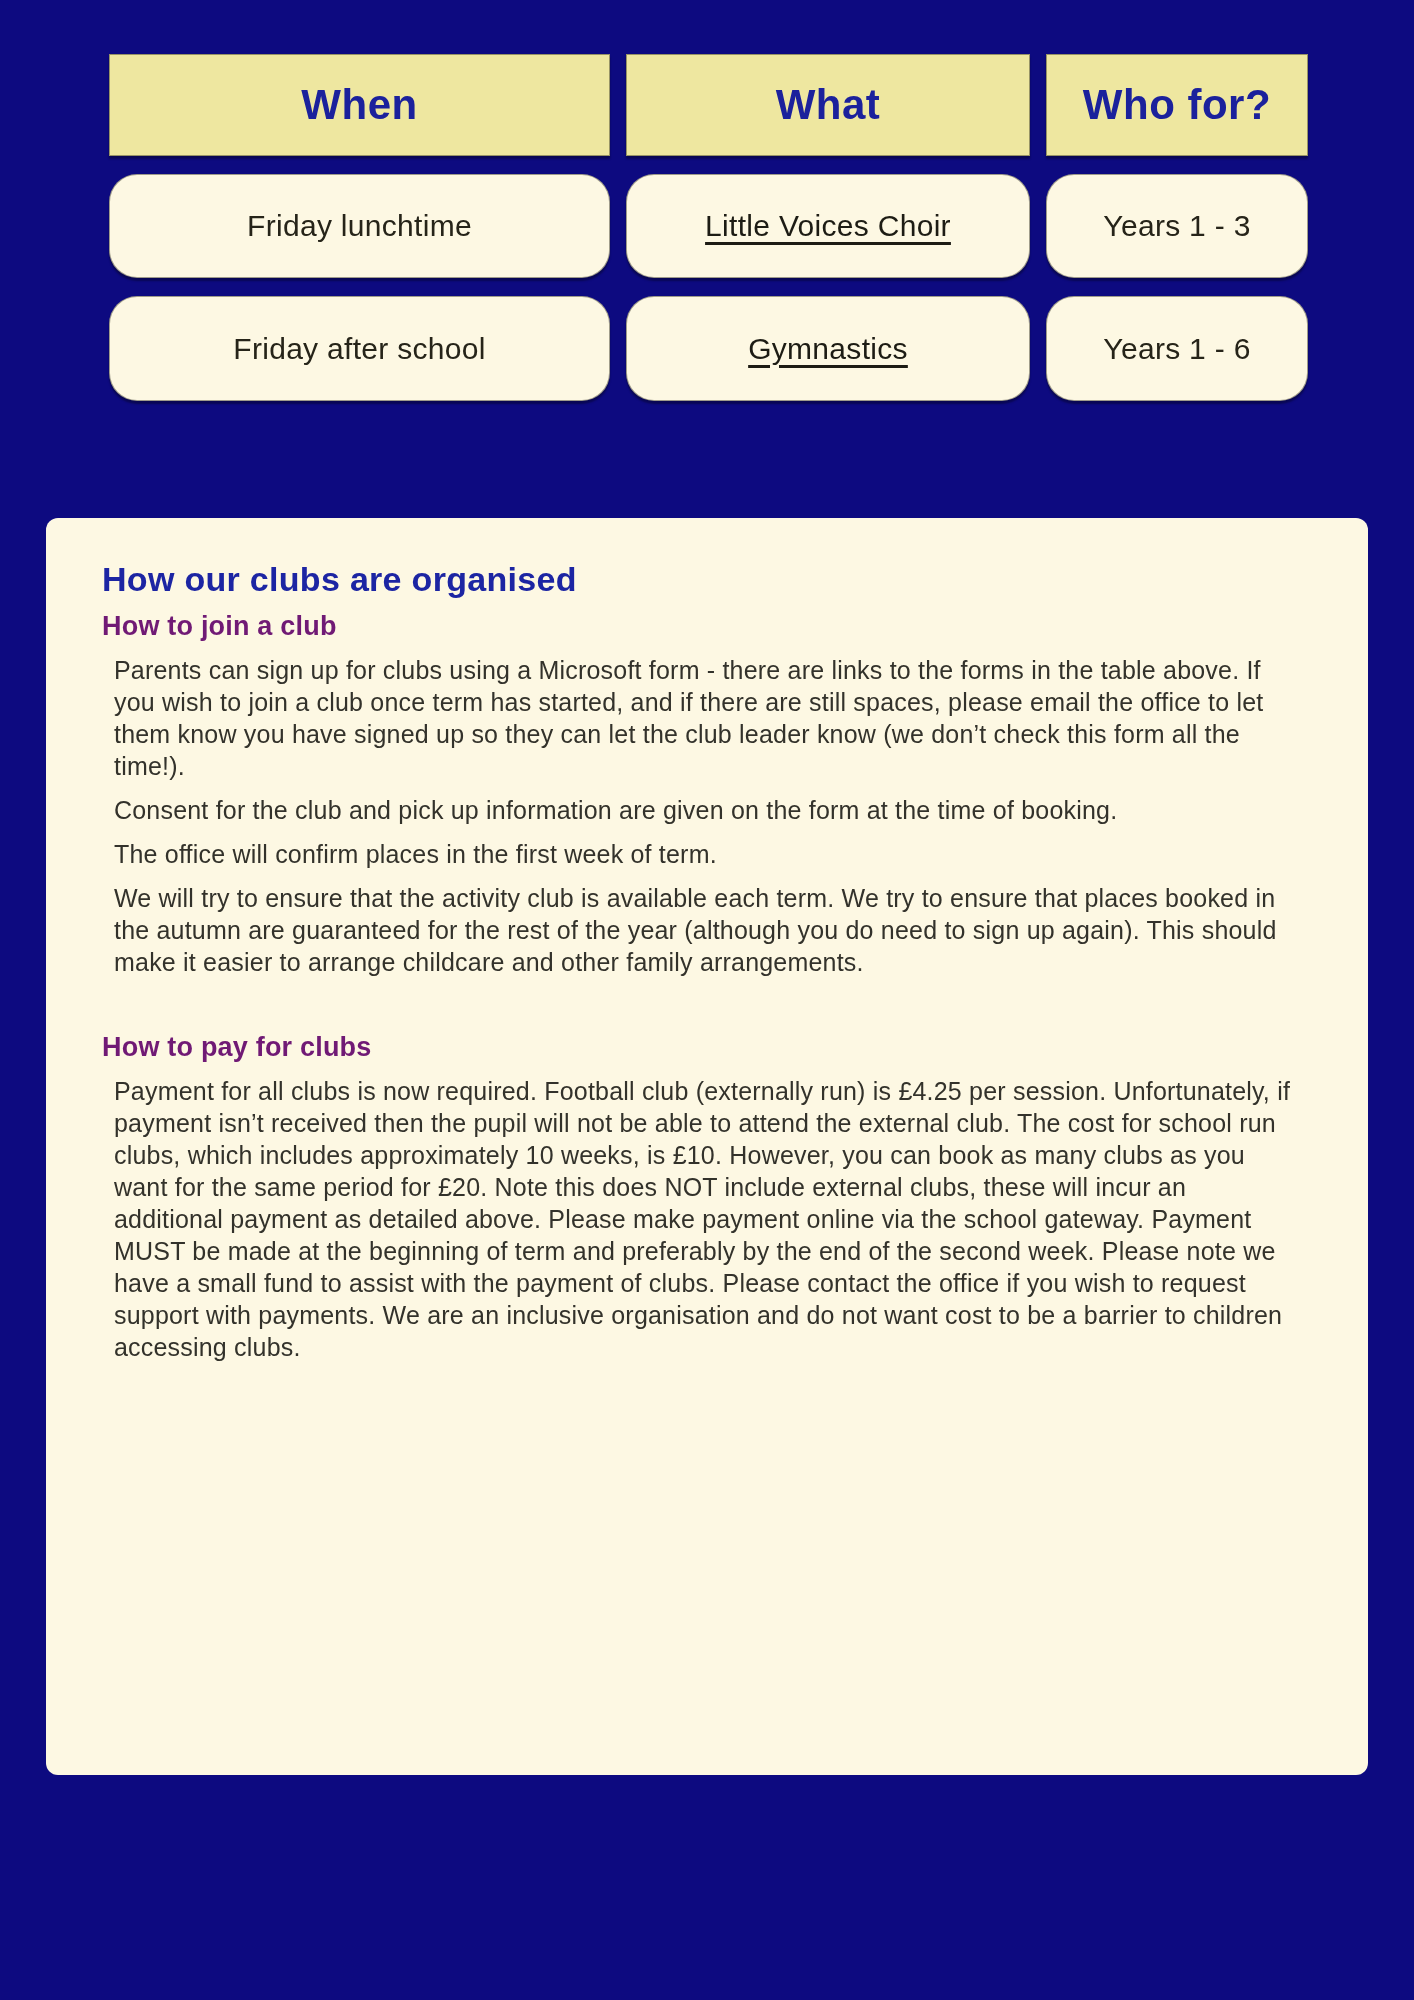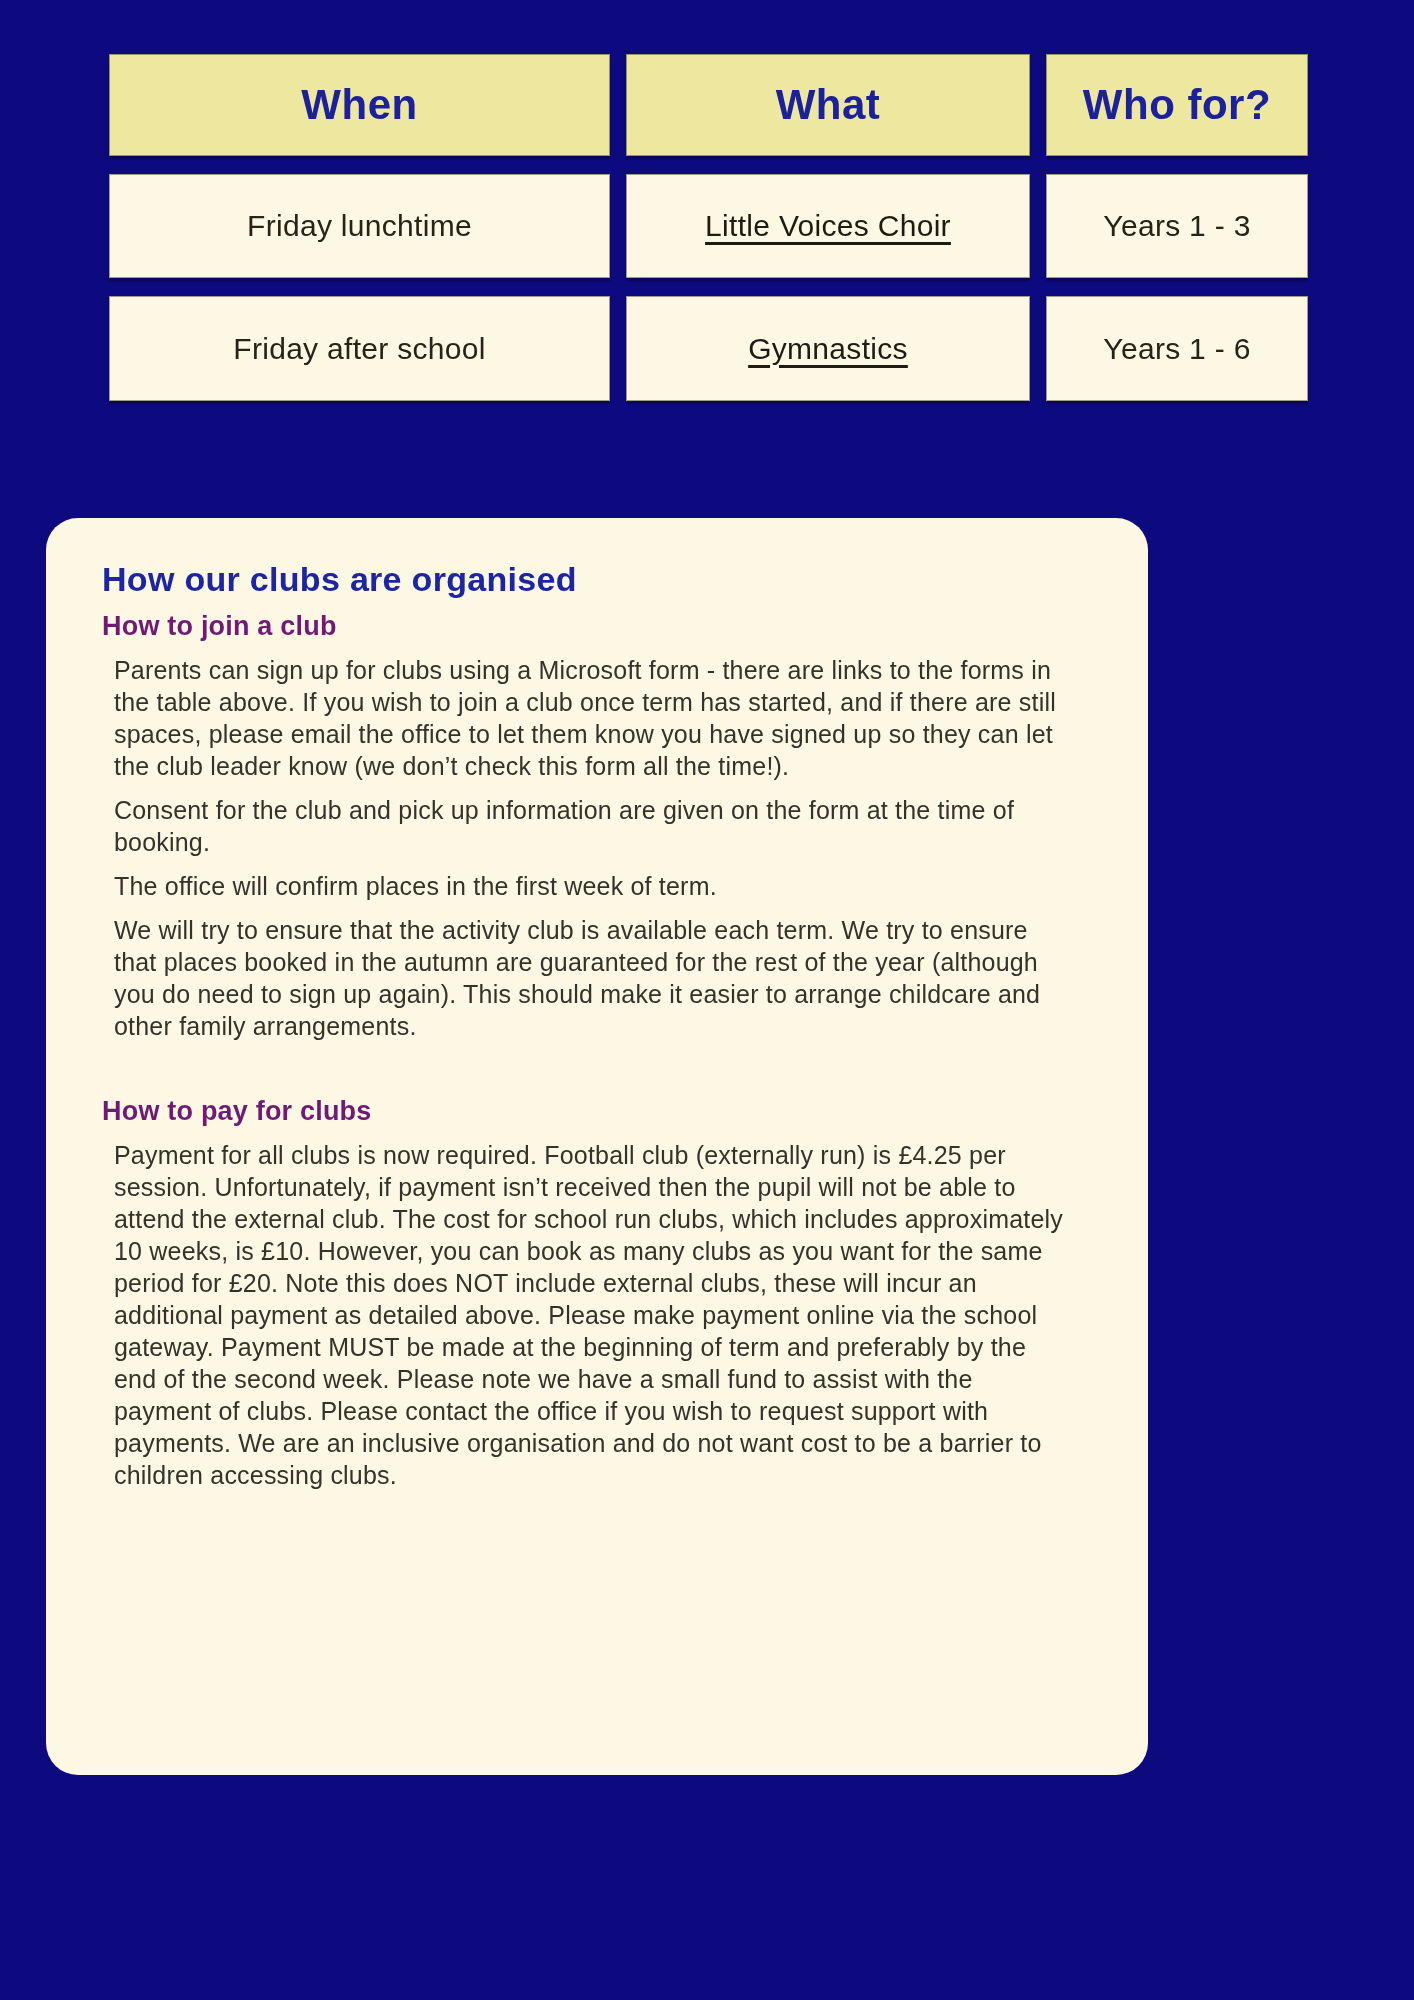--- a/index.html
+++ b/index.html
@@ -41,38 +41,39 @@
     font-size: 42px;
     font-weight: bold;
     letter-spacing: 0.5px;
     margin-top: 24px;
   }
   .body-cell {
     background: #fdf8e3;
     color: #262419;
     font-size: 30px;
     letter-spacing: 0.3px;
+    border-radius: 28px;
   }
   .club-link {
     text-decoration: underline;
     text-decoration-thickness: 2.5px;
     text-underline-offset: 6px;
     color: #1d1c14;
     cursor: pointer;
   }
 
   
   .info-card {
     position: absolute;
     left: 46px;
     top: 518px;
-    width: 1102px;
+    width: 1322px;
     height: 1257px;
     background: #fdf8e3;
-    border-radius: 32px;
+    border-radius: 12px;
     box-sizing: border-box;
     padding: 42px 62px 0 56px;
   }
   .card-title {
     margin: 0 0 12px 0;
     font-size: 34px;
     font-weight: bold;
     color: #1c25a3;
     letter-spacing: 0.3px;
   }

